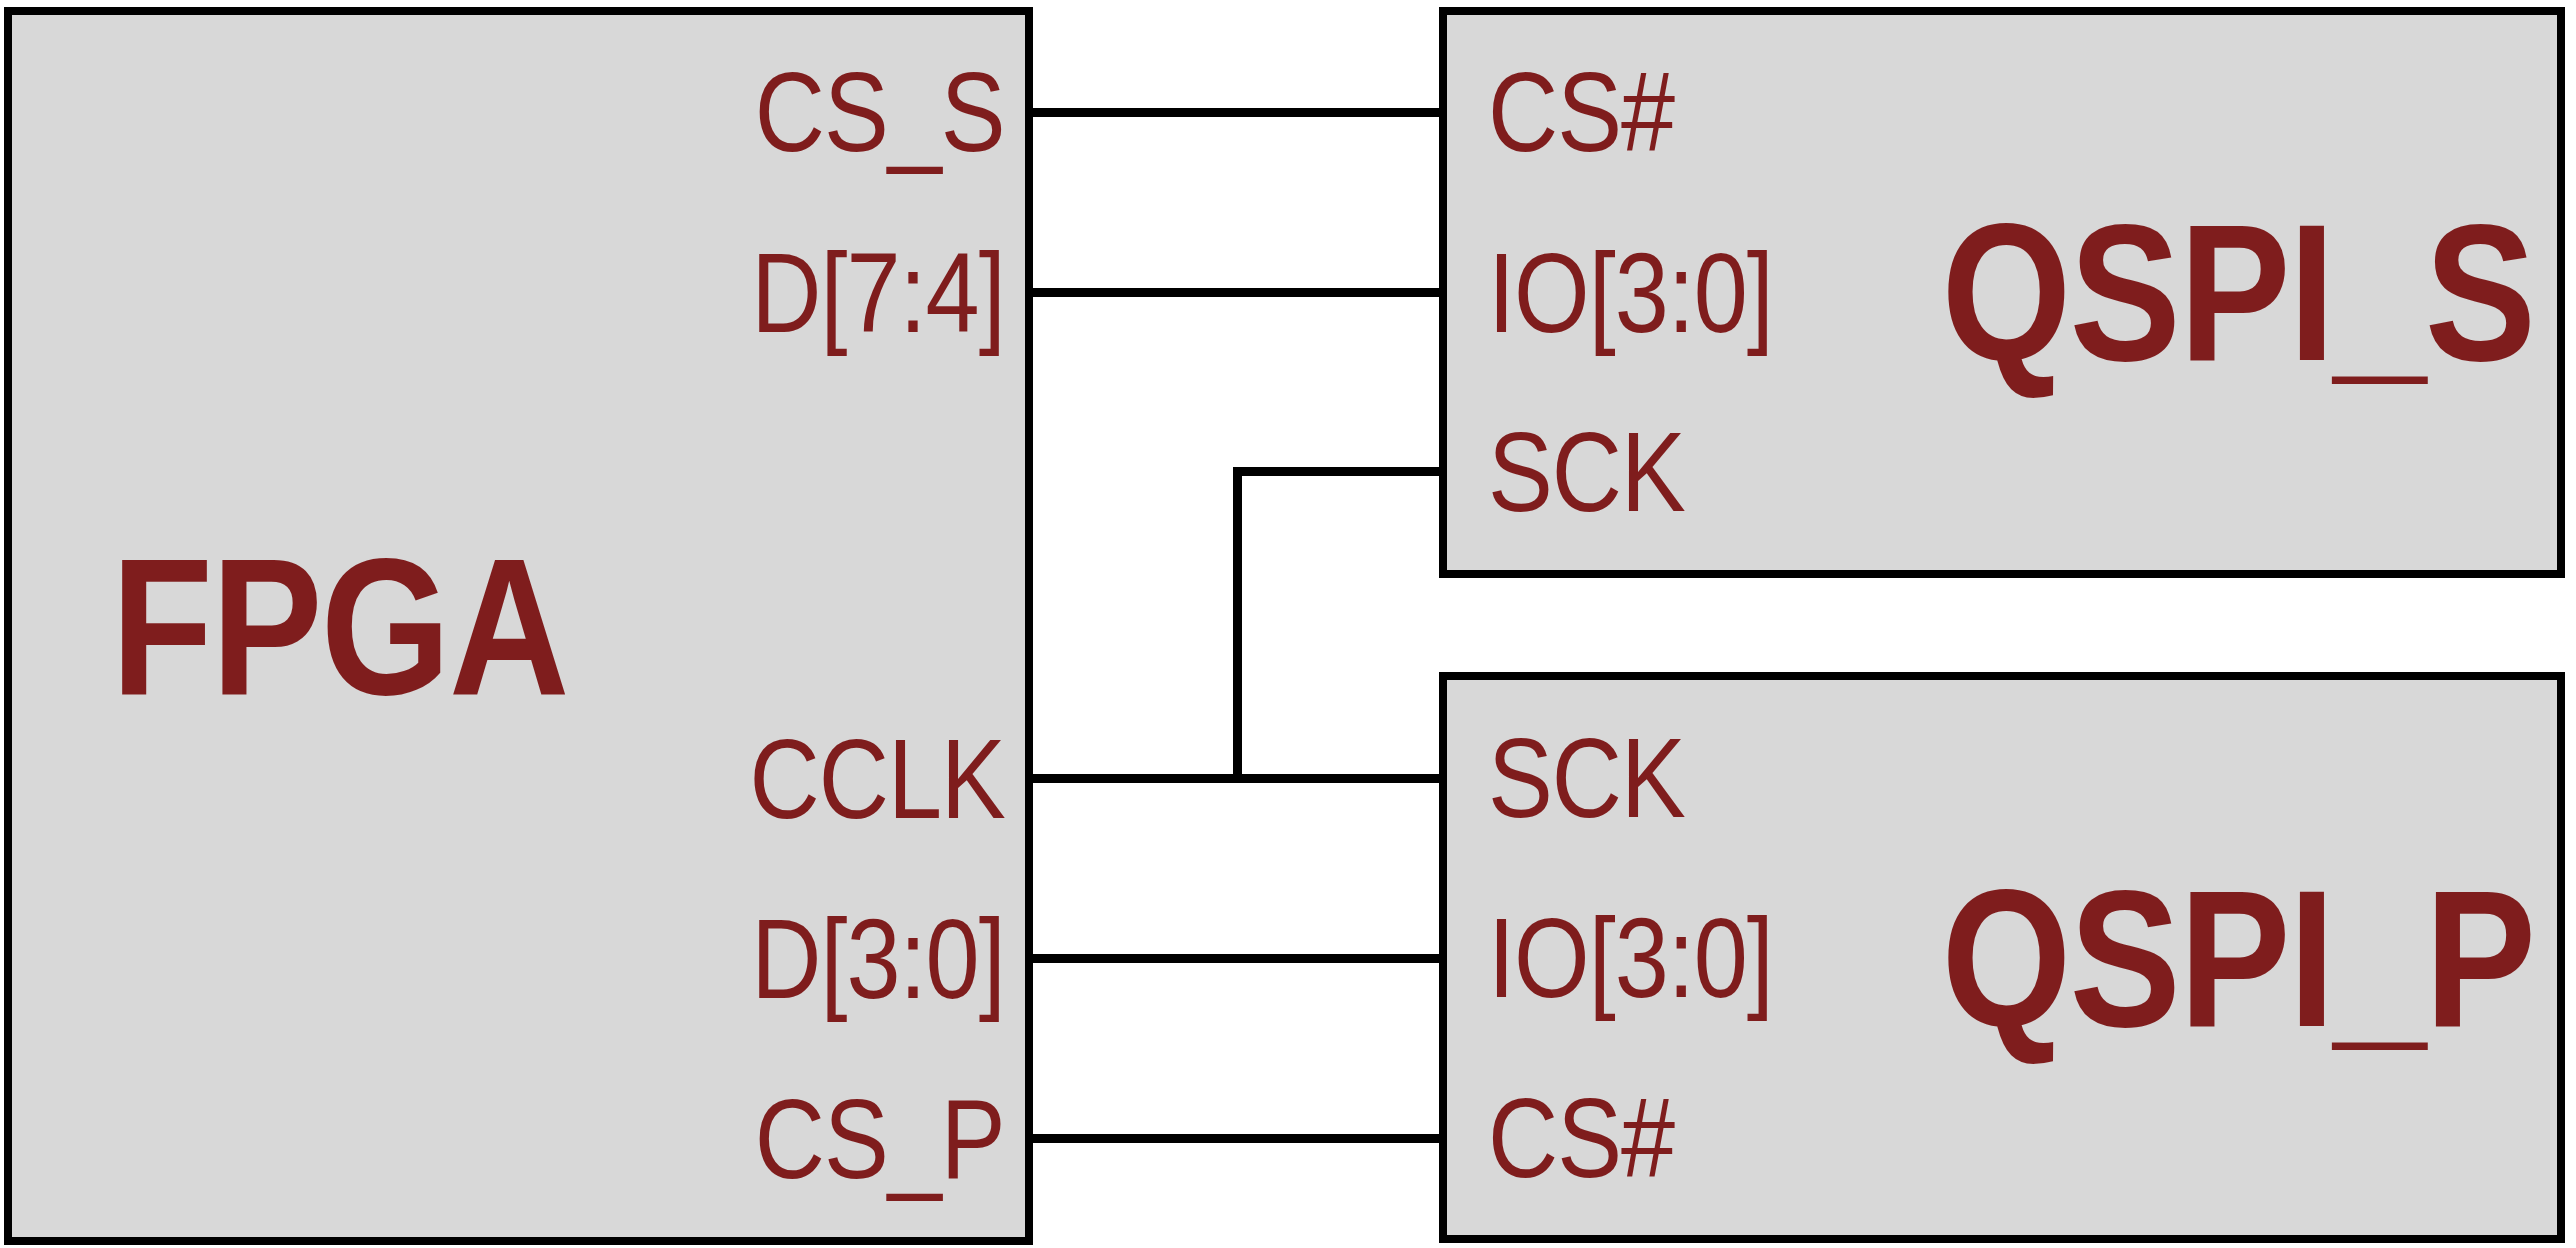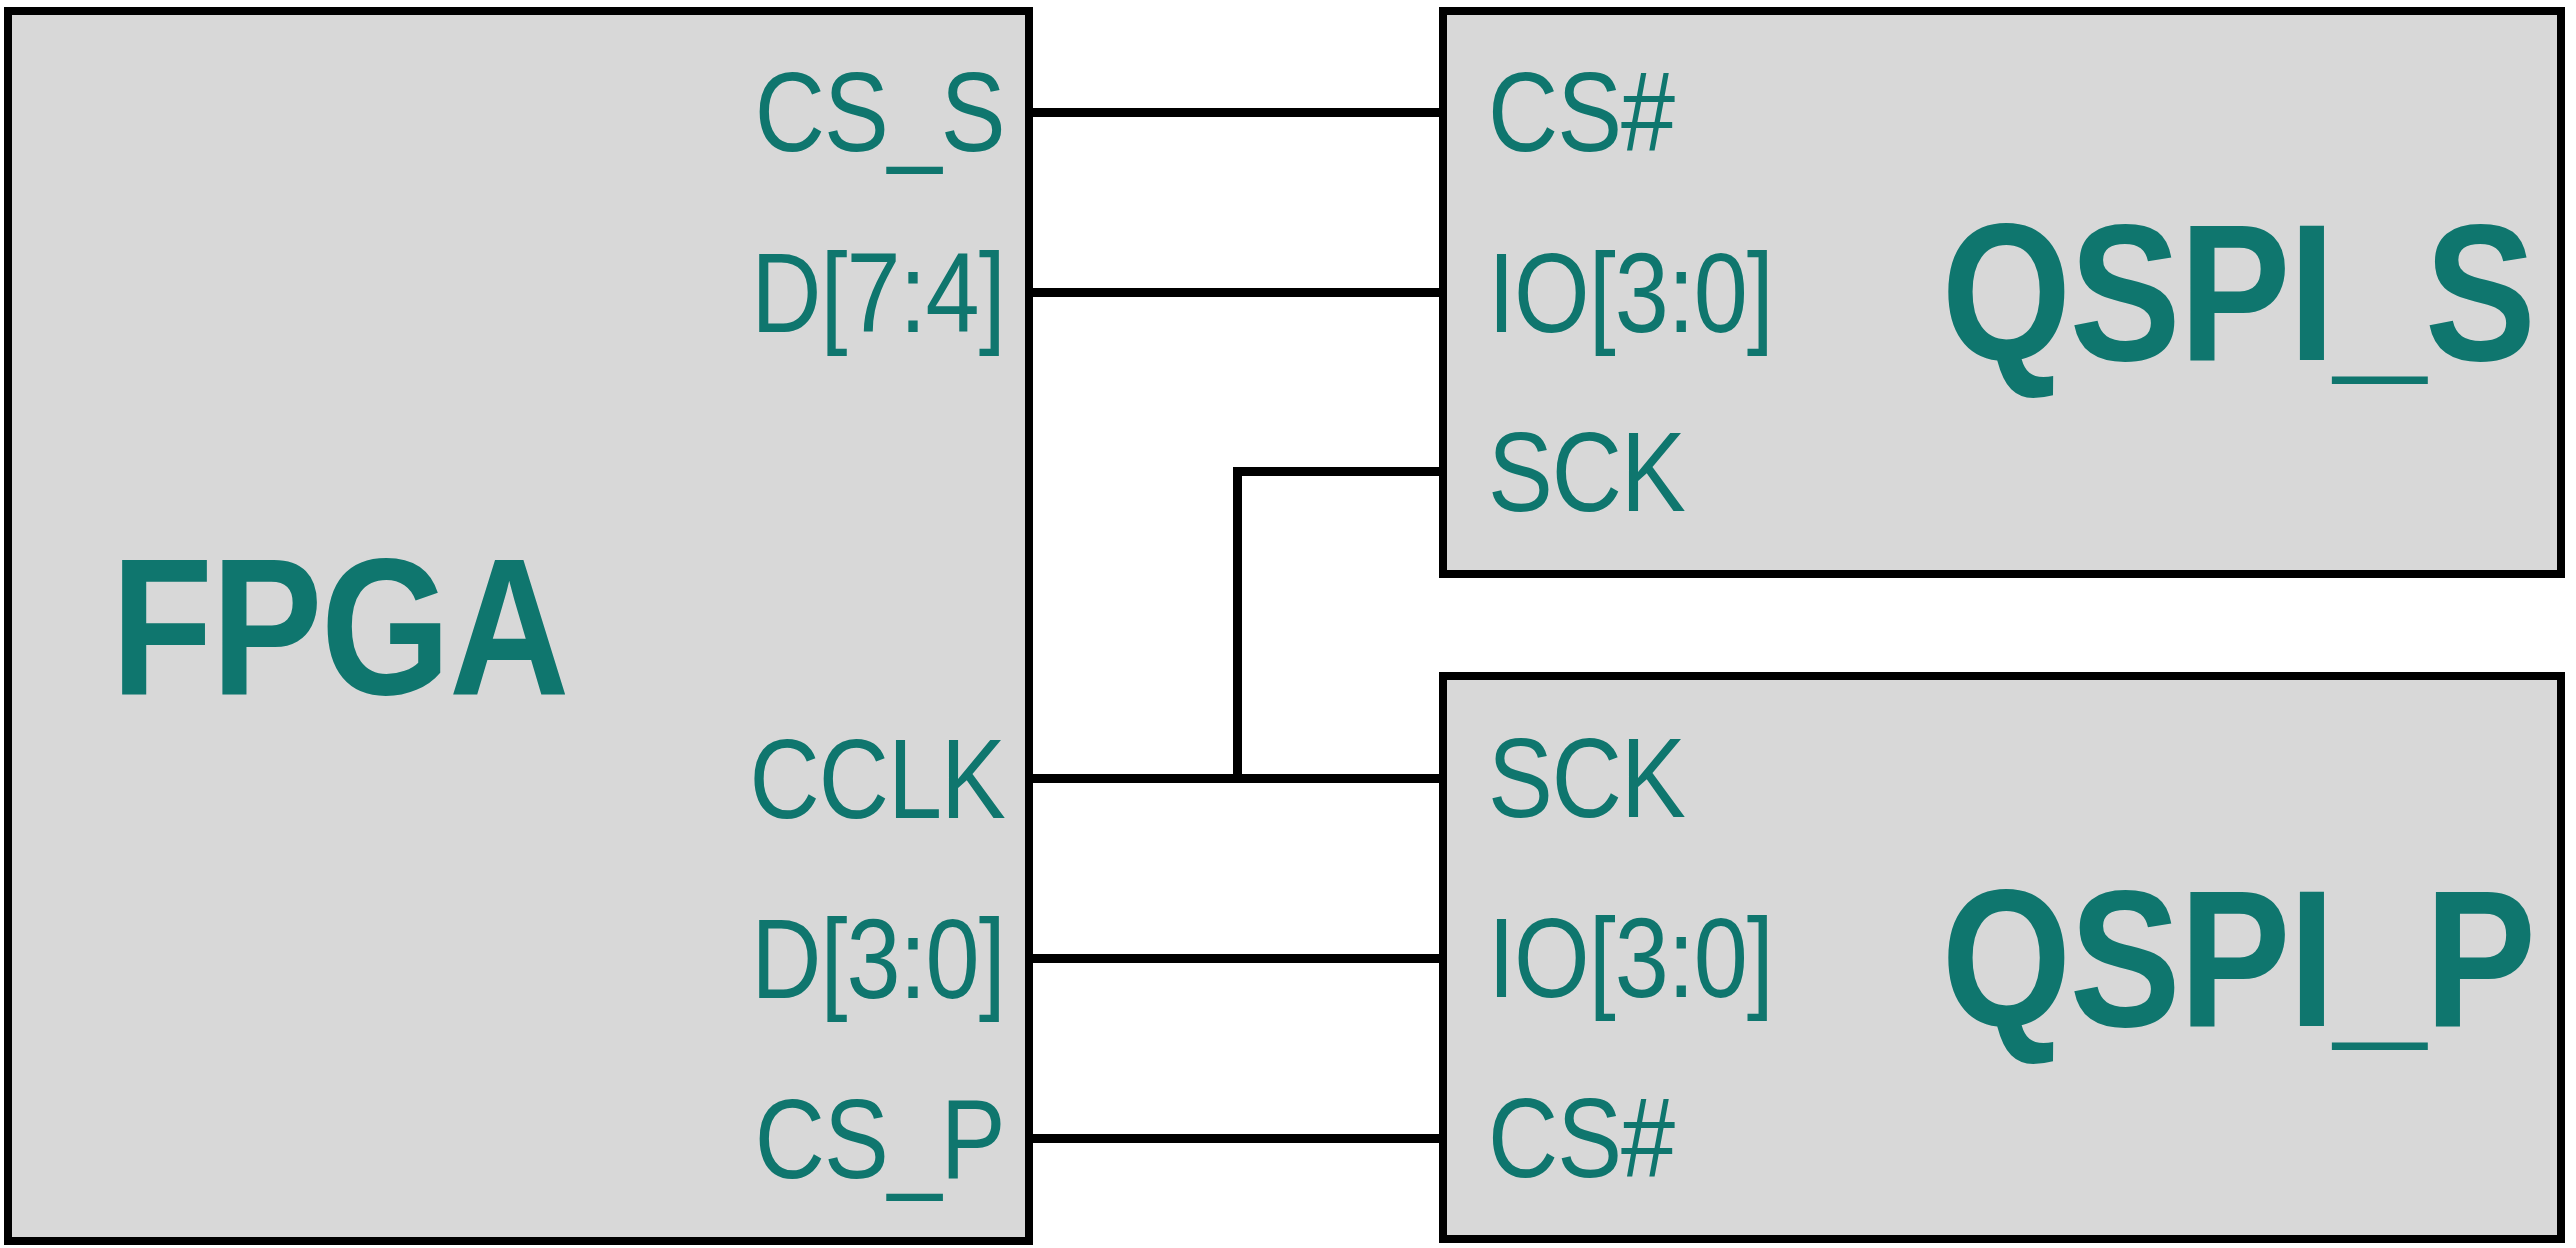--- a/index.html
+++ b/index.html
@@ -2,21 +2,21 @@
 <html style="font-size:13px"><head>
 <meta charset="utf-8">
 <style>
   html, body { margin: 0; padding: 0; background: #ffffff; }
   .canvas {
     position: relative;
     width: 2576px;
     height: 1249px;
     background: #ffffff;
     font-family: "Liberation Sans", sans-serif;
-    color: #0f766e;
+    color: #7f1d1d;
     overflow: hidden;
   }
   .block {
     position: absolute;
     background: #d8d8d8;
     border: 8.2px solid #000000;
     box-sizing: border-box;
   }
   .block-fpga   { left: 4.1px;    top: 6.6px;   width: 1029px; height: 1238px; }
   .block-qspi-s { left: 1439px; top: 6.6px;   width: 1126px; height: 571px;  }

